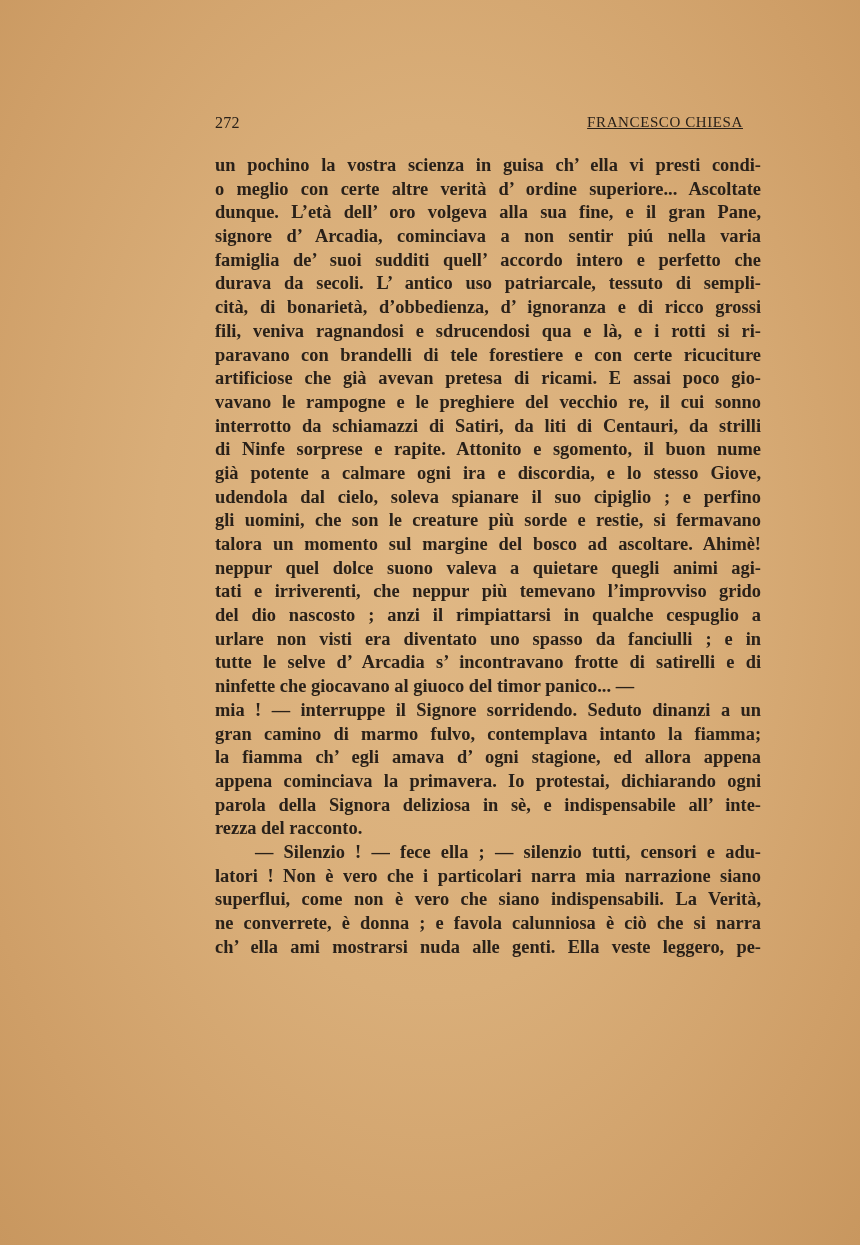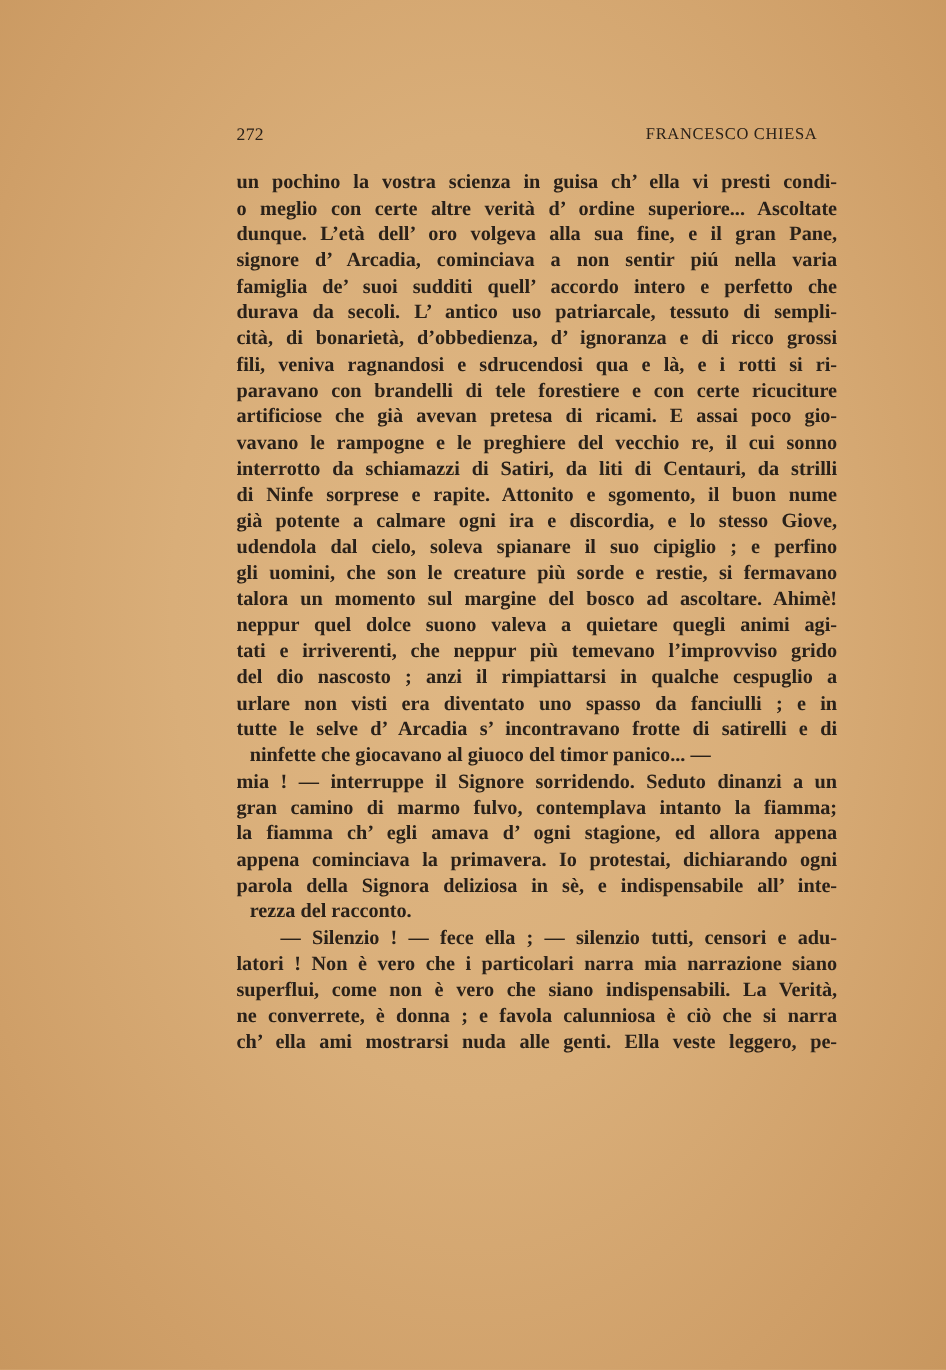--- a/index.html
+++ b/index.html
@@ -12,30 +12,30 @@
     position: relative;
   }
   .page {
     position: absolute; left: 0; top: 0; width: 860px; height: 1245px;
   }
   .running-head {
     position: absolute; top: 114px; left: 215px; width: 528px;
     height: 24px; font-size: 16px; letter-spacing: 0.3px;
   }
   .running-head .pageno { position: absolute; left: 0; top: 0; text-align: center; }
-  .running-head .author { position: absolute; right: 0; top: 0; letter-spacing: 0.6px; font-size: 15px; }
+  .running-head .author { position: absolute; right: 0; top: 0; letter-spacing: 0.6px; font-size: 15px; text-decoration: underline; }
   .body-text {
     position: absolute; top: 154px; left: 215px; width: 546px; font-weight: bold;
   }
   .line {
     height: 23.7px; line-height: 23.7px; font-size: 18.4px;
     white-space: nowrap; text-align: justify; text-align-last: justify;
     display: block; overflow: hidden;
   }
-  .line.last { text-align-last: left; margin-left: 12px; }
+  .line.last { text-align-last: left; }
   .line.indent { padding-left: 40px; }
 </style>
 </head>
 <body>
 
 <div class="page">
   <div class="running-head">
     <span class="pageno">272</span>
     <span class="author">FRANCESCO CHIESA</span>
   </div>

